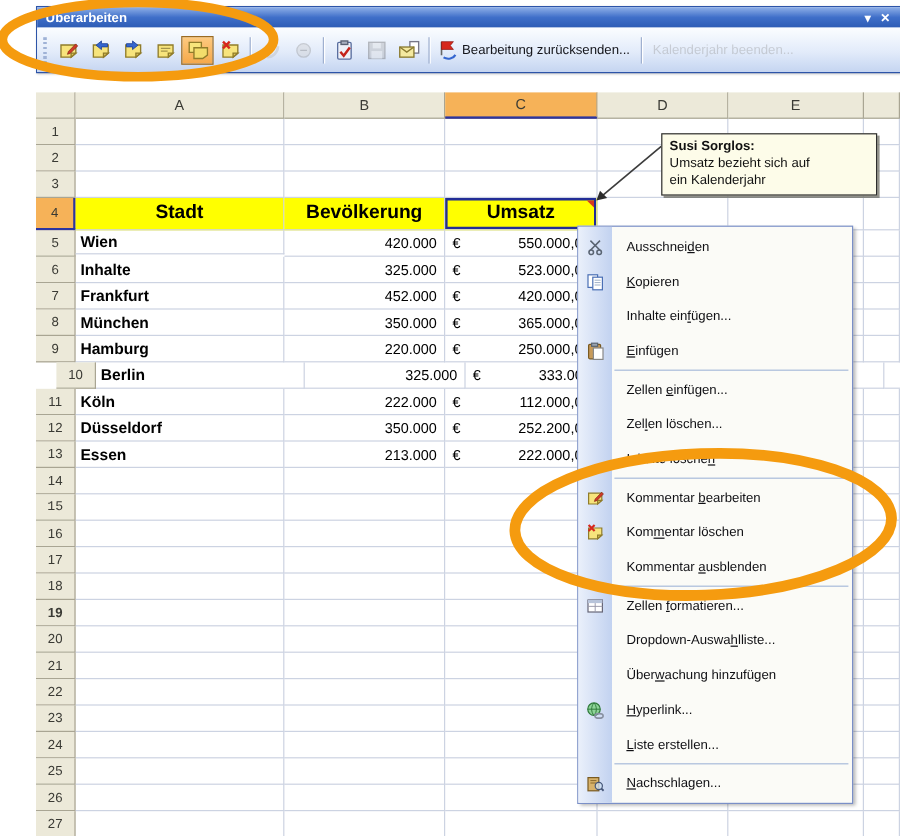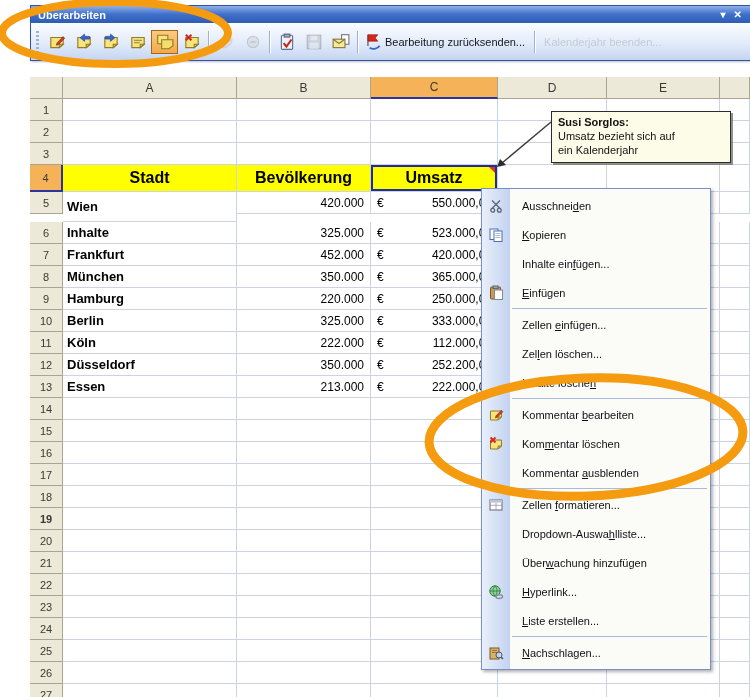--- a/index.html
+++ b/index.html
@@ -111,21 +111,21 @@
         <div class="hcell rh sel" style="width: 33px; height: 27px; font-size: 11px;">4</div>
         <div class="c ylw" style="width: 174px; height: 27px;">Stadt</div>
         <div class="c ylw" style="width: 134px; height: 27px;">Bevölkerung</div>
         <div class="c ylw selcell" style="width: 127px; height: 27px;">Umsatz<div class="tri"></div></div>
         <div class="c" style="width: 109px; height: 27px;"></div>
         <div class="c" style="width: 113px; height: 27px;"></div>
         <div class="c" style="width: 30px; height: 27px;"></div>
       </div>
       <div class="srow">
         <div class="hcell rh" style="width: 33px; height: 22px; font-size: 11px;">5</div>
-        <div class="c city" style="width: 174px; height: 30px;">Wien</div>
+        <div class="c city" style="width: 174px; height: 20px;">Wien</div>
         <div class="c num" style="width: 134px; height: 22px;">420.000</div>
         <div class="c cur" style="width: 127px; height: 22px;">
           <span>€</span>
           <span>550.000,00</span>
         </div>
         <div class="c" style="width: 109px; height: 22px;"></div>
         <div class="c" style="width: 113px; height: 22px;"></div>
         <div class="c" style="width: 30px; height: 22px;"></div>
       </div>
       <div class="srow">
@@ -170,21 +170,21 @@
         <div class="c num" style="width: 134px; height: 22px;">220.000</div>
         <div class="c cur" style="width: 127px; height: 22px;">
           <span>€</span>
           <span>250.000,00</span>
         </div>
         <div class="c" style="width: 109px; height: 22px;"></div>
         <div class="c" style="width: 113px; height: 22px;"></div>
         <div class="c" style="width: 30px; height: 22px;"></div>
       </div>
       <div class="srow">
-        <div class="hcell rh" style="width: 33px; height: 22px; font-size: 11px;">10</div>
+        <div class="hcell rh" style="width: 33px; height: 22px; font-size: 11px; margin-left: 17px;">10</div>
         <div class="c city" style="width: 174px; height: 22px;">Berlin</div>
         <div class="c num" style="width: 134px; height: 22px;">325.000</div>
         <div class="c cur" style="width: 127px; height: 22px;">
           <span>€</span>
           <span>333.000,00</span>
         </div>
         <div class="c" style="width: 109px; height: 22px;"></div>
         <div class="c" style="width: 113px; height: 22px;"></div>
         <div class="c" style="width: 30px; height: 22px;"></div>
       </div>
@@ -227,21 +227,21 @@
       <div class="srow">
         <div class="hcell rh" style="width: 33px; height: 22px; font-size: 11px;">14</div>
         <div class="c" style="width: 174px; height: 22px;"></div>
         <div class="c" style="width: 134px; height: 22px;"></div>
         <div class="c" style="width: 127px; height: 22px;"></div>
         <div class="c" style="width: 109px; height: 22px;"></div>
         <div class="c" style="width: 113px; height: 22px;"></div>
         <div class="c" style="width: 30px; height: 22px;"></div>
       </div>
       <div class="srow">
-        <div class="hcell rh" style="width: 33px; height: 22px; font-size: 11px;">15</div>
+        <div class="hcell rh" style="width: 33px; height: 22px; font-size: 11px; font-family: Liberation Mono, monospace;">15</div>
         <div class="c" style="width: 174px; height: 22px;"></div>
         <div class="c" style="width: 134px; height: 22px;"></div>
         <div class="c" style="width: 127px; height: 22px;"></div>
         <div class="c" style="width: 109px; height: 22px;"></div>
         <div class="c" style="width: 113px; height: 22px;"></div>
         <div class="c" style="width: 30px; height: 22px;"></div>
       </div>
       <div class="srow">
         <div class="hcell rh" style="width: 33px; height: 22px; font-size: 11px;">16</div>
         <div class="c" style="width: 174px; height: 22px;"></div>

